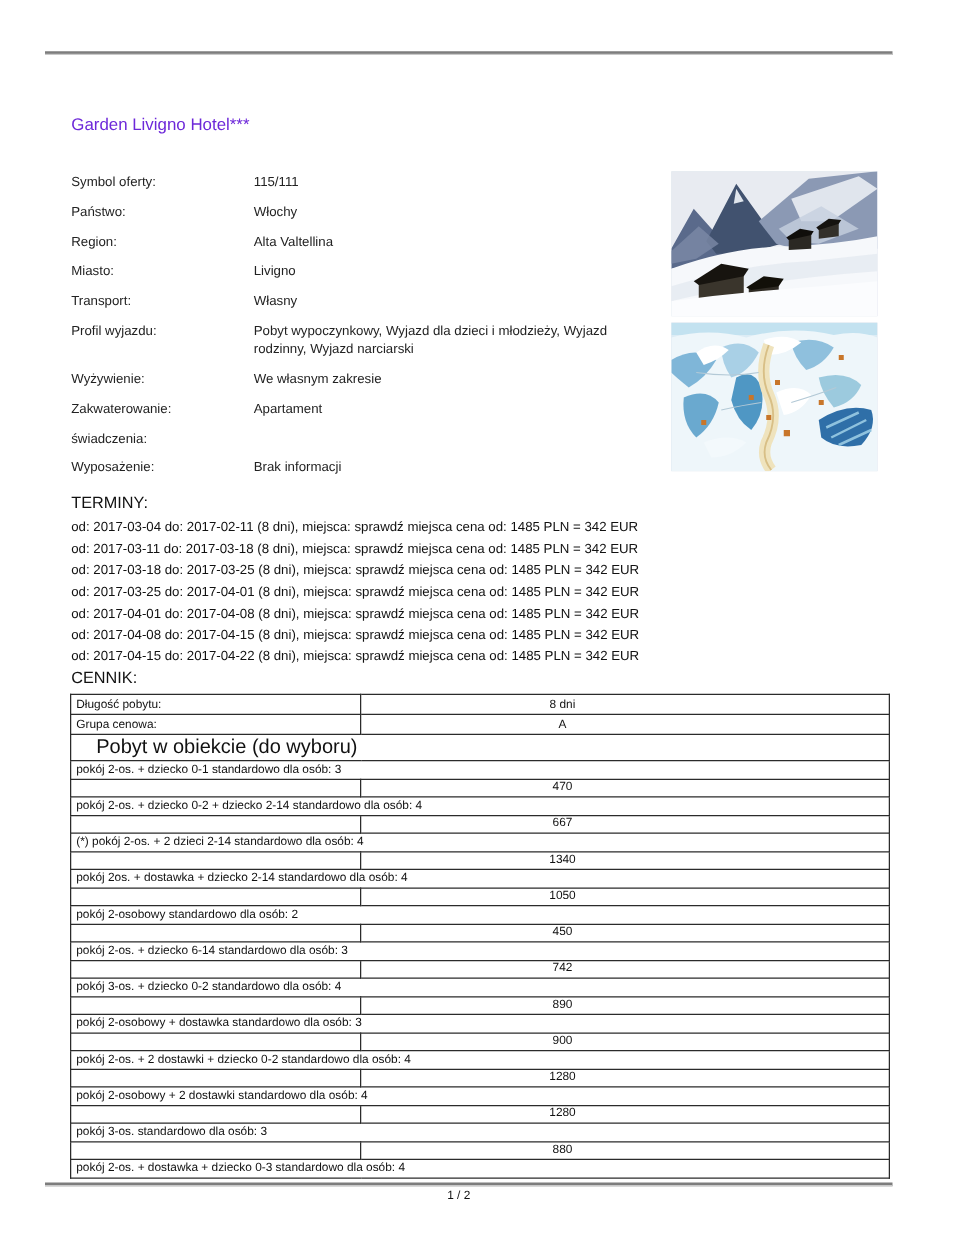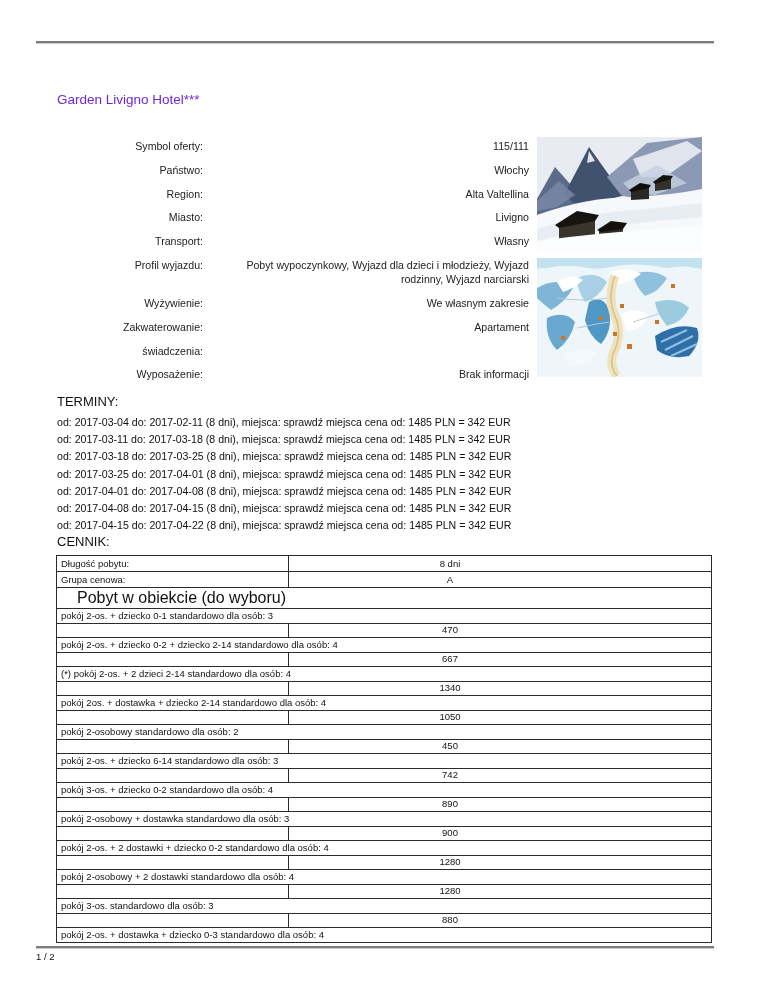--- a/index.html
+++ b/index.html
@@ -5,26 +5,26 @@
   html,body{margin:0;padding:0;}
   body{
     width:768px;height:994px;background:#ffffff;position:relative;
     font-family:"Liberation Sans", sans-serif;color:#1a1a1a;
     -webkit-font-smoothing:antialiased;
   }
   .abs{position:absolute;}
   .rule{height:2px;background:#7d7d7d;border-bottom:1px solid #c9c9c9;}
   #rule-top{left:36px;top:41px;width:678px;}
   #rule-bottom{left:36px;top:946px;width:678px;}
-  #page-number{left:36px;top:951px;width:662px;text-align:left;font-size:9.5px;color:#111;}
+  #page-number{left:36px;top:951px;width:662px;text-align:center;font-size:9.5px;color:#111;}
 
   #doc-title{left:57px;top:92px;font-size:13.5px;color:#6d28d9;}
 
   #info-grid{left:57px;top:139px;width:472px;}
-  .info-row{display:flex;margin-bottom:9.5px;text-align:right;}
+  .info-row{display:flex;margin-bottom:9.5px;}
   .info-label{width:146px;flex:0 0 146px;font-size:10.6px;line-height:14.3px;color:#222;}
   .info-value{flex:1;font-size:10.6px;line-height:14.3px;color:#222;}
 
   .photo{overflow:hidden;background:#dfe6ee;}
   #hotel-photo{left:537px;top:137px;width:165px;height:116px;}
   #ski-map{left:537px;top:258px;width:165px;height:119px;}
   .photo svg{display:block;width:100%;height:100%;}
 
   #terminy-heading{left:57px;top:394px;font-size:13px;color:#111;}
   #terminy-list{left:57px;top:414px;width:655px;}

